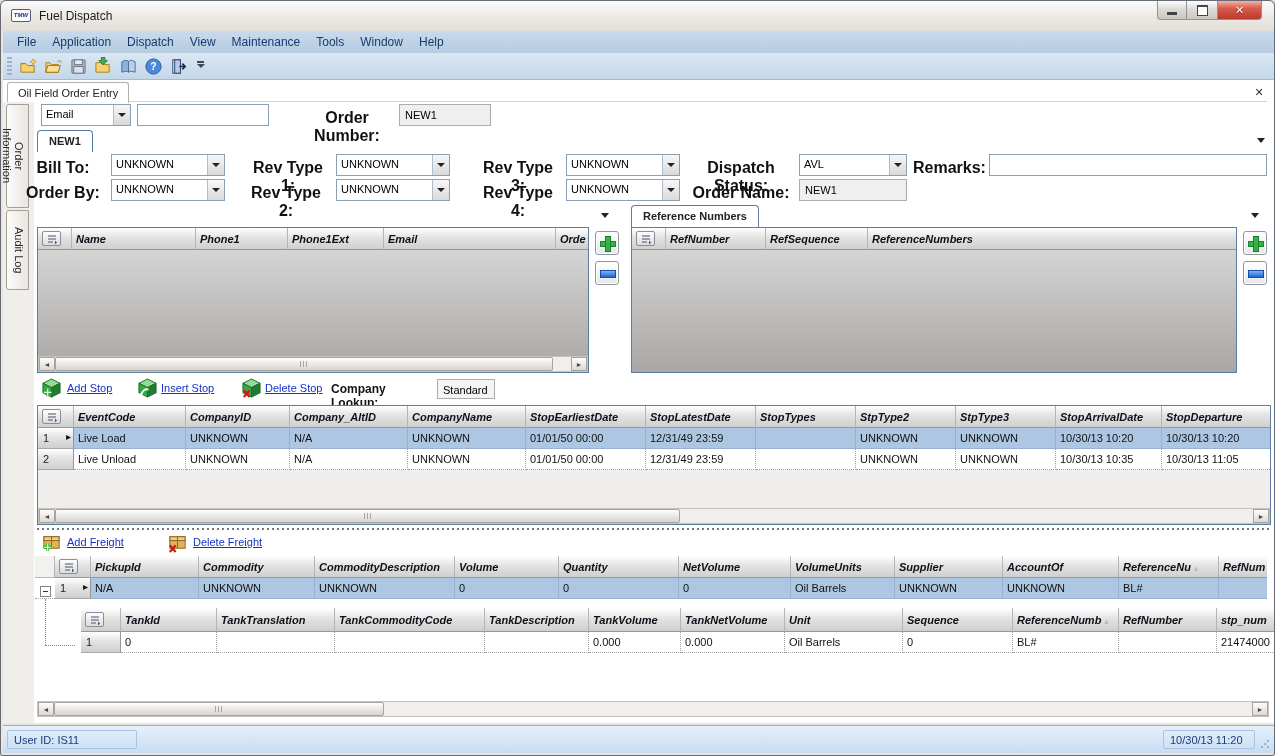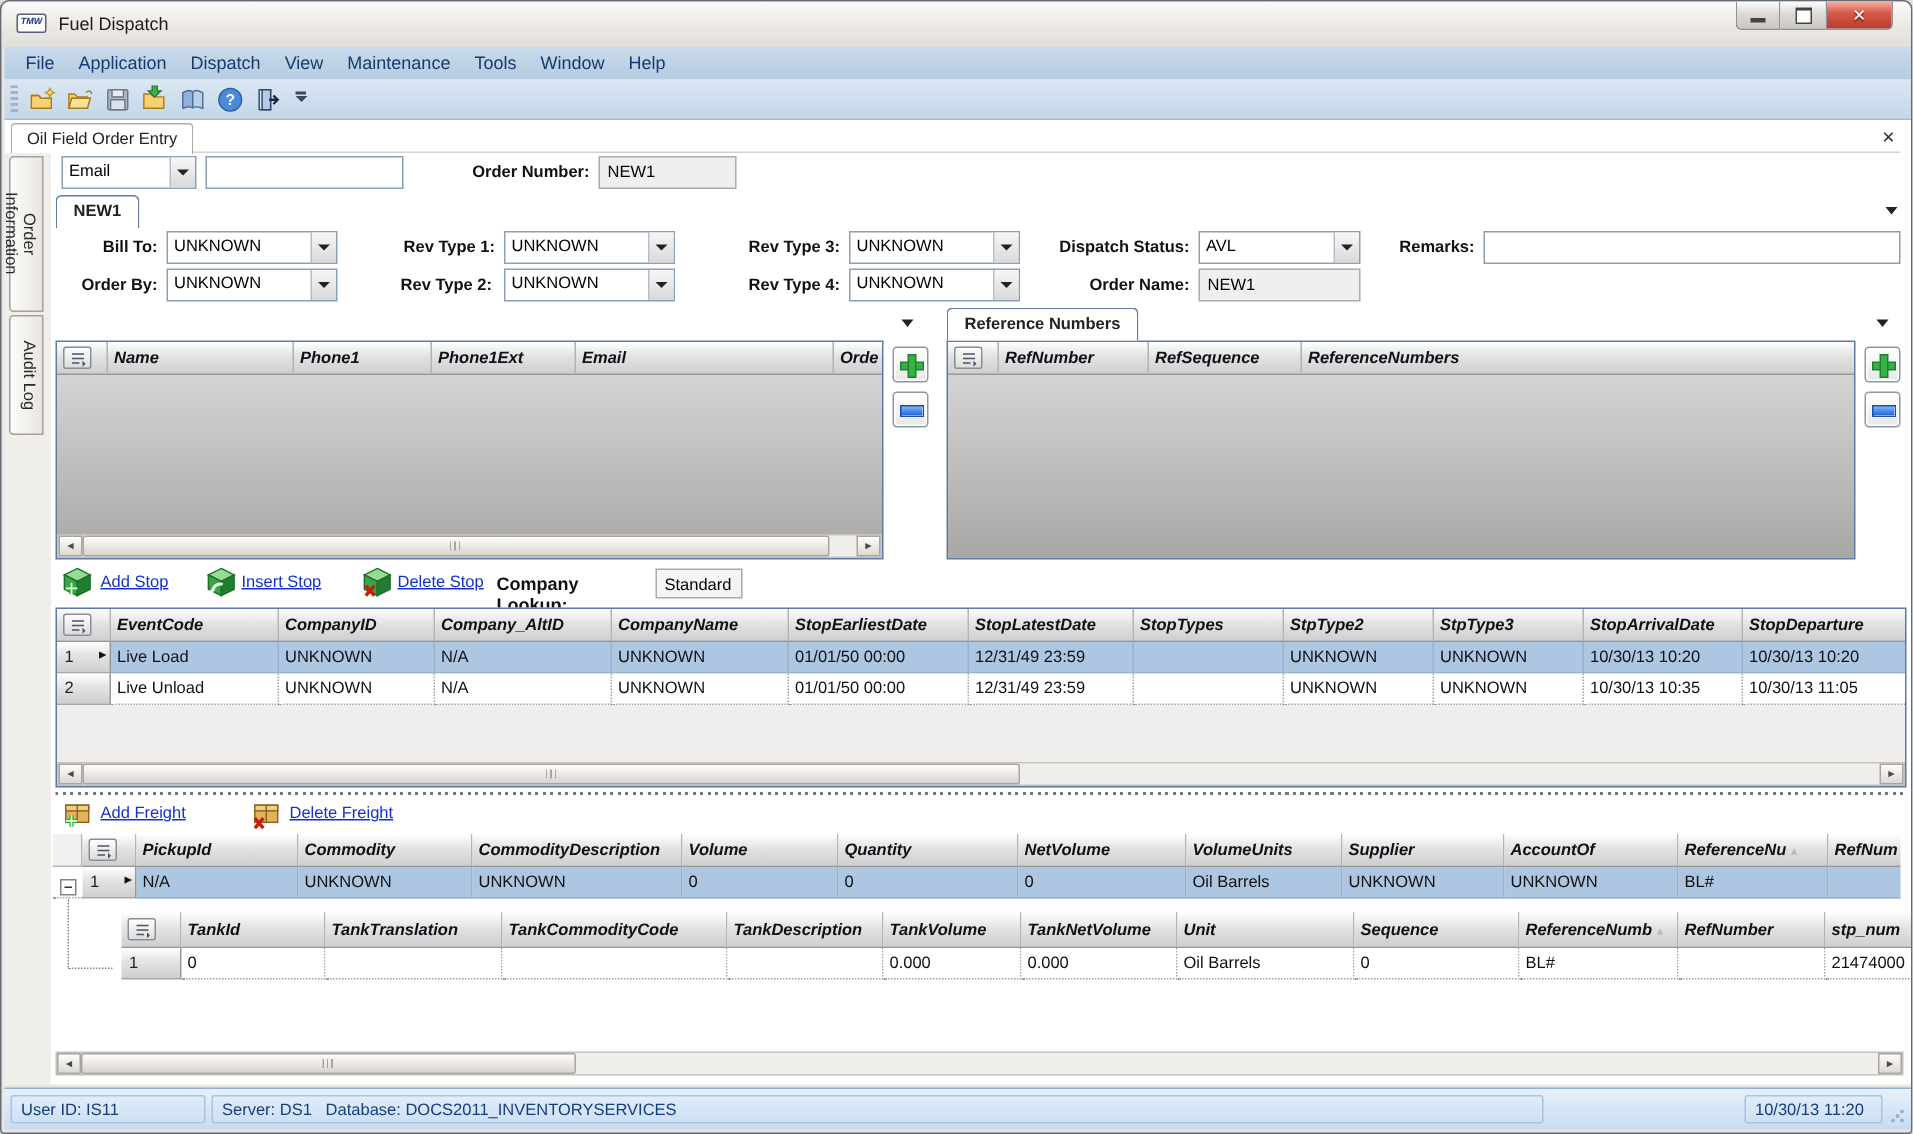--- a/index.html
+++ b/index.html
@@ -36,21 +36,21 @@
   #viewclose::after{content:"\2715";}
   #sidestrip{position:absolute;left:2px;top:101px;width:31px;height:621px;background:#f0eeea;}
   .vtab{position:absolute;width:23px;background:linear-gradient(90deg,#fcfbfa,#e9e6e1);border:1px solid #a59f98;border-radius:3px 0 0 3px;writing-mode:vertical-rl;text-orientation:mixed;font-size:11px;color:#2a2a2a;padding:8px 3px;text-align:center;}
   
   .combo{position:absolute;height:22px;border:1px solid #8ba0b5;background:#fff;display:flex;}
   .combo .cv{flex:1;font-size:11px;padding:3px 4px;overflow:hidden;white-space:nowrap;}
   .combo .cb{width:17px;border-left:1px solid #aebecd;background:linear-gradient(#f7f7f7,#d9d9d9);display:flex;align-items:center;justify-content:center;}
   .combo .cb::after{content:"";border:4px solid transparent;border-top:4px solid #222;margin-top:4px;}
   .tinput{position:absolute;height:22px;border:1px solid #8ba0b5;background:#fff;font-size:11px;padding:2px 4px;font-family:inherit;}
   .rofield{position:absolute;height:22px;border:1px solid #a7adb3;background:#f0efee;font-size:11px;padding:4px 5px;overflow:hidden;white-space:nowrap;}
-  .flabel{position:absolute;font-size:11px;font-weight:bold;color:#111;text-align:right;}
+  .flabel{position:absolute;font-size:16px;font-weight:bold;color:#111;text-align:center;}
   
   .tabrow{position:absolute;display:flex;align-items:flex-end;height:22px;}
   .tab{height:21px;padding:0 11px;font-size:11px;line-height:20px;color:#222;background:linear-gradient(#ffffff,#f0f0f0);border:1px solid #5c7ca6;border-bottom:none;border-radius:4px 4px 0 0;margin-right:2px;}
   .tab.active{background:#fff;font-weight:bold;height:22px;z-index:3;}
   .tddown{position:absolute;width:12px;height:12px;}
   .tddown::after{content:"";position:absolute;left:2px;top:4px;border:4px solid transparent;border-top:5px solid #222;}
   
   .gridbox{position:absolute;border:1px solid #5c7ca6;background:linear-gradient(#dcdcdc,#a9a7a5);overflow:hidden;}
   table.grid{border-collapse:separate;border-spacing:0;table-layout:fixed;font-size:11px;}
   th.h{background:linear-gradient(#ffffff,#e3e3e3 45%,#cfcfcf);border-right:1px solid #b4b4b4;border-bottom:1px solid #979797;font-weight:bold;color:#0d1118;text-align:left;padding:0 4px;white-space:nowrap;overflow:hidden;height:22px;font-style:italic;}
@@ -544,19 +544,18 @@
   <div class="hs" style="left:36px;top:700px;width:1232px;">
     <div class="ar l"></div>
     <div class="tr">
         <div class="th" style="left:0;width:330px;"></div>
       </div>
     <div class="ar r"></div>
   </div>
 
   <div id="statusbar">
     <div class="seg" style="left:4px;width:130px;">User ID: IS11</div>
-    <div class="seg" style="left:138px;width:888px;">Server: DS1   Database: DOCS2011_INVENTORYSERVICES</div>
     <div class="segplain" style="left:1036px;margin-top:44px;">V14.10.29.0</div>
     <div class="seg" style="left:1160px;width:92px;">10/30/13 11:20</div>
     <div id="grip"></div>
   </div>
 
 </div>
 
 </body></html>

